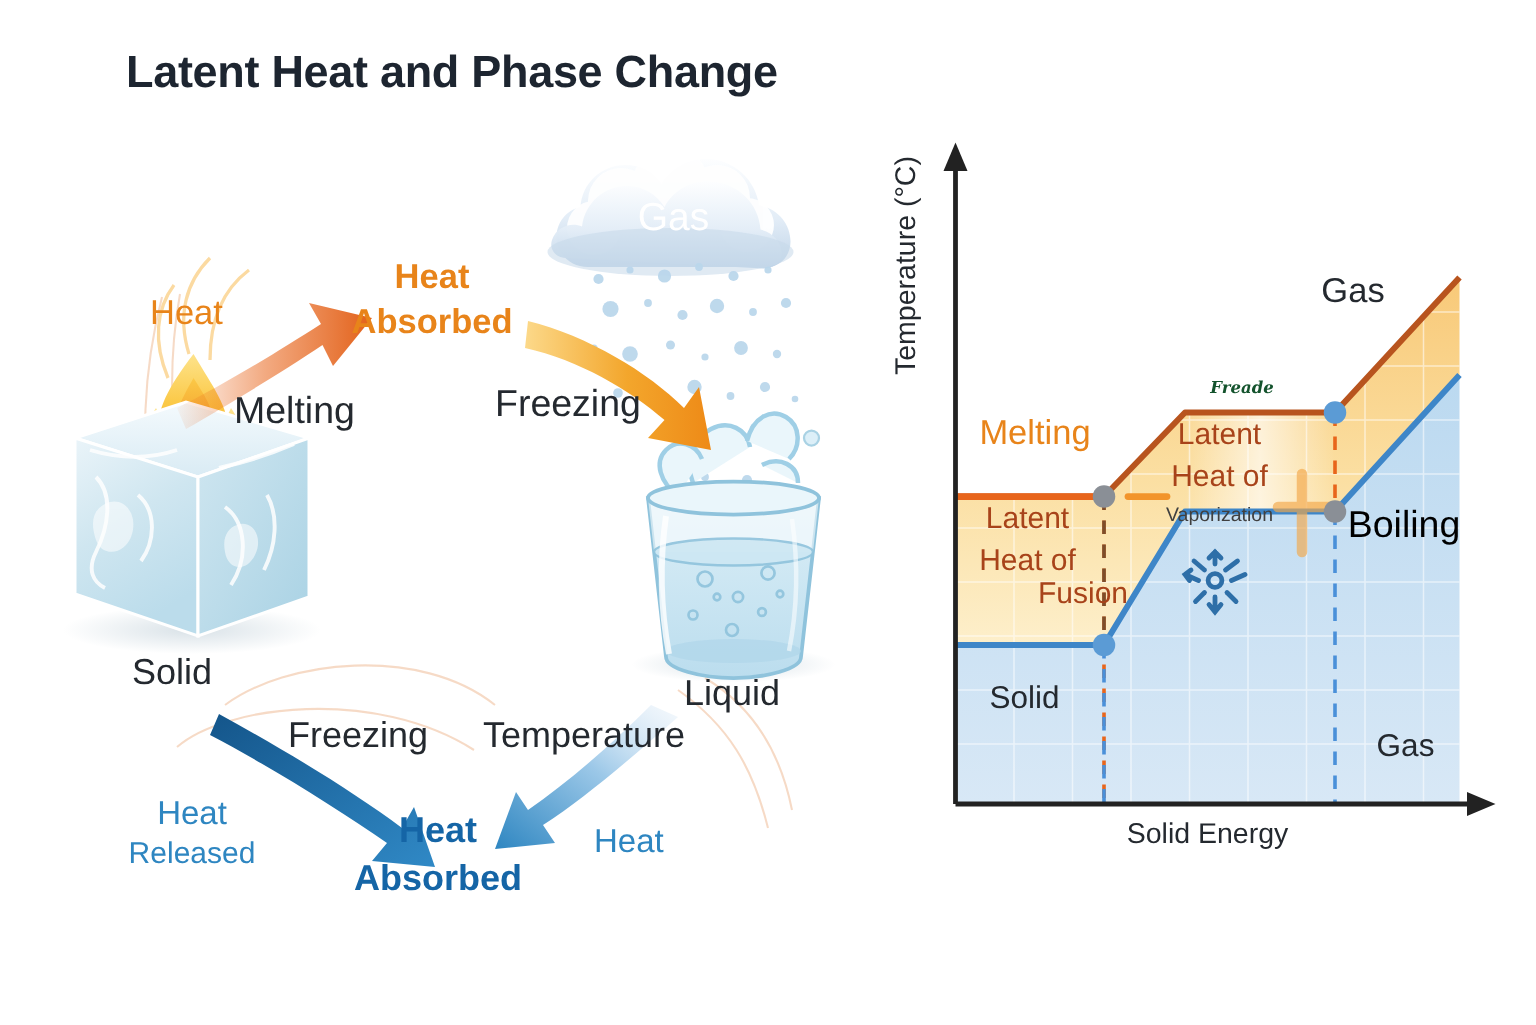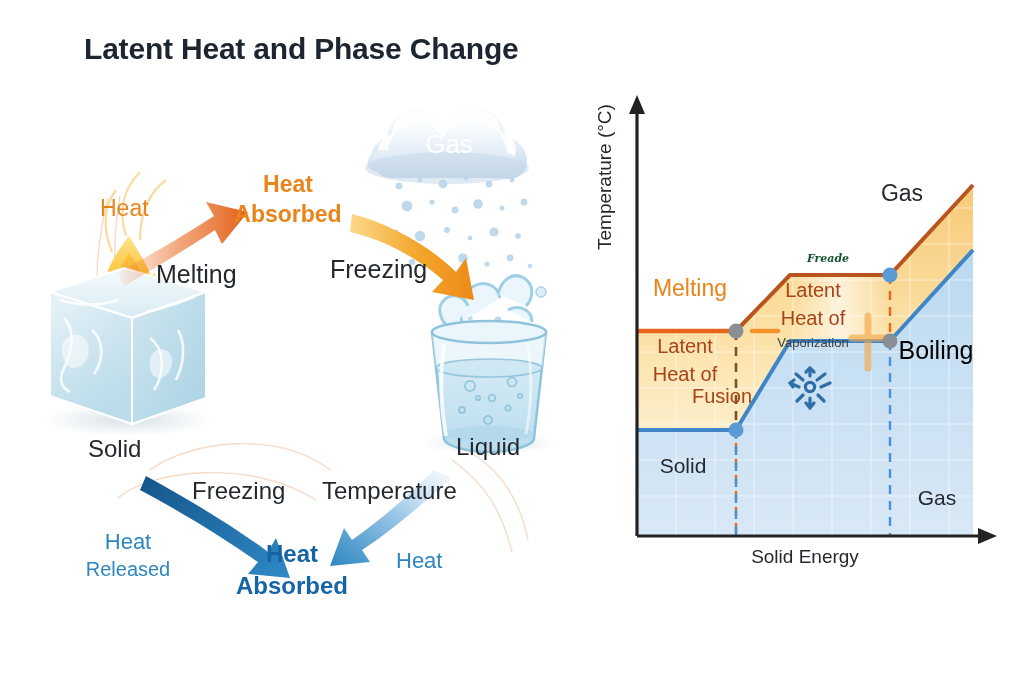--- a/index.html
+++ b/index.html
@@ -289,21 +289,21 @@
     <div class="lbl orange-strong ctr" style="left:288px;top:202px;font-size:23px;">Absorbed</div>
 
     <div class="lbl dark" style="left:156px;top:260px;font-size:25px;">Melting</div>
 
     <div class="lbl dark" style="left:330px;top:255px;font-size:25px;">Freezing</div>
 
     <div class="lbl ctr" style="left:449px;top:130px;font-size:26px;color:#FFFFFF;">Gas</div>
 
     <div class="lbl dark" style="left:88px;top:436px;font-size:24px;">Solid</div>
 
-    <div class="lbl dark" style="left:456px;top:434px;font-size:24px;text-align:center;">Liquid</div>
+    <div class="lbl dark" style="left:456px;top:450px;font-size:24px;text-align:center;">Liquid</div>
 
     <div class="lbl dark" style="left:192px;top:478px;font-size:24px;">Freezing</div>
 
     <div class="lbl dark" style="left:322px;top:478px;font-size:24px;">Temperature</div>
 
     <div class="lbl blue ctr" style="left:128px;top:530px;font-size:22px;">Heat</div>
     <div class="lbl blue ctr" style="left:128px;top:558px;font-size:20px;">Released</div>
 
     <div class="lbl blue-strong ctr" style="left:292px;top:541px;font-size:24px;">Heat</div>
     <div class="lbl blue-strong ctr" style="left:292px;top:573px;font-size:24px;">Absorbed</div>

